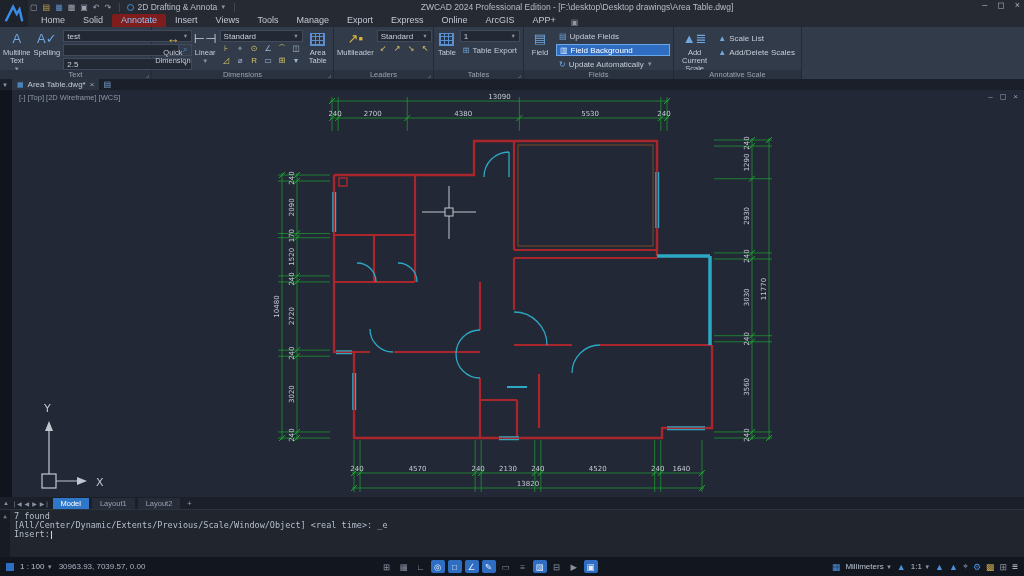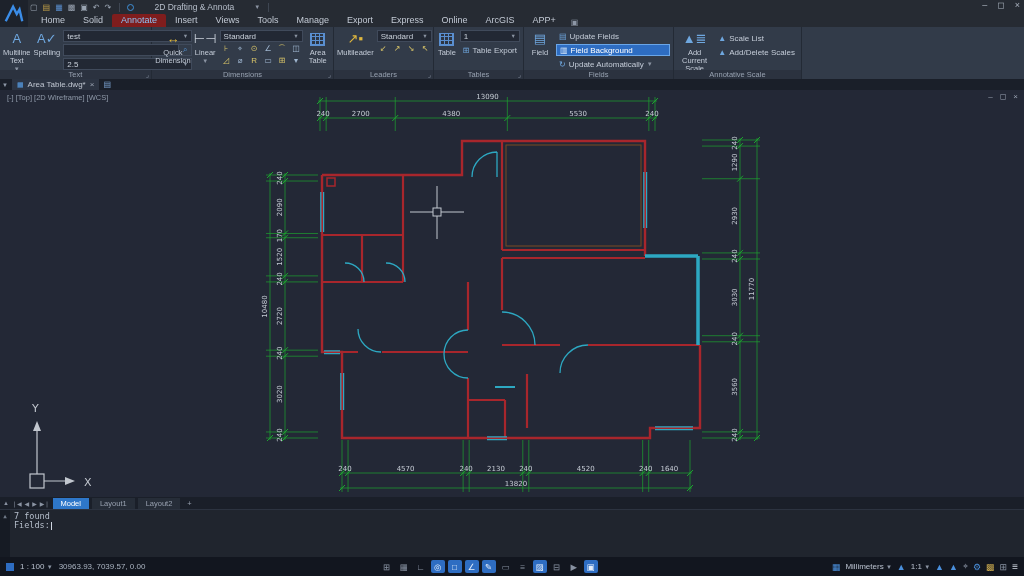--- a/index.html
+++ b/index.html
@@ -8,21 +8,21 @@
   .app { width:1024px; height:576px; display:flex; flex-direction:column; position:relative; }
 
   
   .titlebar { height:14px; background:#262b33; display:flex; align-items:center;
     color:#aeb6c2; font-size:8.5px; position:relative; padding-left:30px; }
   .logo { position:absolute; left:0; top:0; width:28px; height:27px; background:#1d222b;
     display:flex; align-items:center; justify-content:center; z-index:5; }
   .qat { display:flex; align-items:center; gap:5px; }
   .qat .qi { font-size:8px; color:#9aa4b2; cursor:default; }
   .sep { color:#4a5261; margin:0 2px; }
-  .wscombo { display:flex; align-items:center; gap:20px; color:#b7bfcb; }
+  .wscombo { display:flex; align-items:center; gap:3px; color:#b7bfcb; }
   .wscircle { width:7px; height:7px; border:1.5px solid #3f8fd6; border-radius:50%; display:inline-block; }
   .caretdn { font-size:6px; color:#8b94a3; }
   .apptitle { position:absolute; left:250px; right:120px; text-align:center; white-space:nowrap;
     overflow:hidden; color:#b6bdc9; }
   .winbtns { position:absolute; right:4px; top:0; display:flex; gap:10px; color:#aab2bf; font-size:9px; }
 
   
   .menubar { height:13px; background:#262b33; display:flex; align-items:flex-end;
     padding-left:32px; gap:0; font-size:9px; color:#c2c9d4; }
   .mtab { padding:1px 9px 2px; cursor:default; }
@@ -64,21 +64,21 @@
   
   .doctabs { height:11px; background:#1a1f29; display:flex; align-items:center; padding-left:2px;
     font-size:8px; color:#8d97a6; gap:4px; }
   .dtab { background:#2c3442; color:#c0c7d2; height:11px; display:flex; align-items:center;
     gap:4px; padding:0 5px; cursor:default; }
   .dtab .dicon { color:#58a0e8; font-size:7px; }
   .dtab .x { color:#9aa3b2; font-size:8px; }
   .newdoc { color:#7fa8d8; font-size:8px; cursor:default; }
 
   
-  .canvas { height:407px; background:#232836; position:relative; }
+  .canvas { height:407px; background:#232836; position:relative;margin-left:12px; }
   .vpctrl { position:absolute; left:7px; top:3px; font-size:7.5px; color:#8f99a8; z-index:3; cursor:default; }
   .docwin { position:absolute; right:6px; top:2px; font-size:8px; color:#9aa3b2; z-index:3;
     display:flex; gap:7px; cursor:default; }
   svg.cad { position:absolute; left:0; top:0; width:1024px; height:407px; }
 
   
   .laytabs { height:12px; background:#1a1f29; display:flex; align-items:center; gap:3px;
     padding-left:3px; font-size:7.5px; color:#8a93a2; }
   .nav { font-size:6px; color:#8a93a2; cursor:default; }
   .ltab { padding:1px 8px; background:#262d38; color:#98a1b0; cursor:default; }
@@ -128,20 +128,21 @@
       <span class="qi">↶</span>
       <span class="qi">↷</span>
       <span class="sep">|</span>
       <span class="wscombo">
         <span class="wscircle"></span>
         <span>2D Drafting &amp; Annota</span>
         <span class="caretdn">▼</span>
       </span>
       <span class="sep">|</span>
     </div>
+    <div class="apptitle">ZWCAD 2024 Professional Edition - [F:\desktop\Desktop drawings\Area Table.dwg]</div>
     <div class="winbtns">
       <span>–</span>
       <span>◻</span>
       <span>×</span>
     </div>
   </div>
 
   <div class="menubar">
     <span class="mtab">Home</span>
     <span class="mtab">Solid</span>
@@ -512,21 +513,22 @@
     <span class="nav">▶❘</span>
     <span class="ltab active">Model</span>
     <span class="ltab">Layout1</span>
     <span class="ltab">Layout2</span>
     <span class="addlay">+</span>
   </div>
 
   <div class="cmd">
     <div class="cmdstrip">▲</div>
     <div class="cline">7 found</div>
-    <div class="cline"><span>Fields:</span><span class="caretblk"></span></div>
+    <div class="cline">[All/Center/Dynamic/Extents/Previous/Scale/Window/Object] &lt;real time&gt;: _e</div>
+    <div class="cline"><span>Insert:</span><span class="caretblk"></span></div>
   </div>
 
   <div class="statusbar">
     <span class="scaleico"></span>
     <span><span>1 : 100</span> <span class="caretdn">▼</span></span>
     <span class="coord">30963.93, 7039.57, 0.00</span>
 
     <div class="toggles">
       <span class="tgl">⊞</span>
       <span class="tgl">▦</span>

